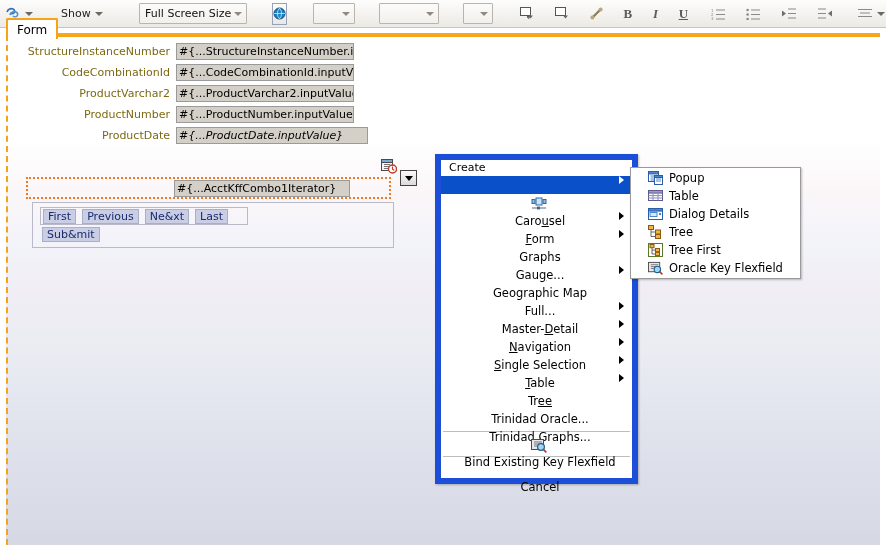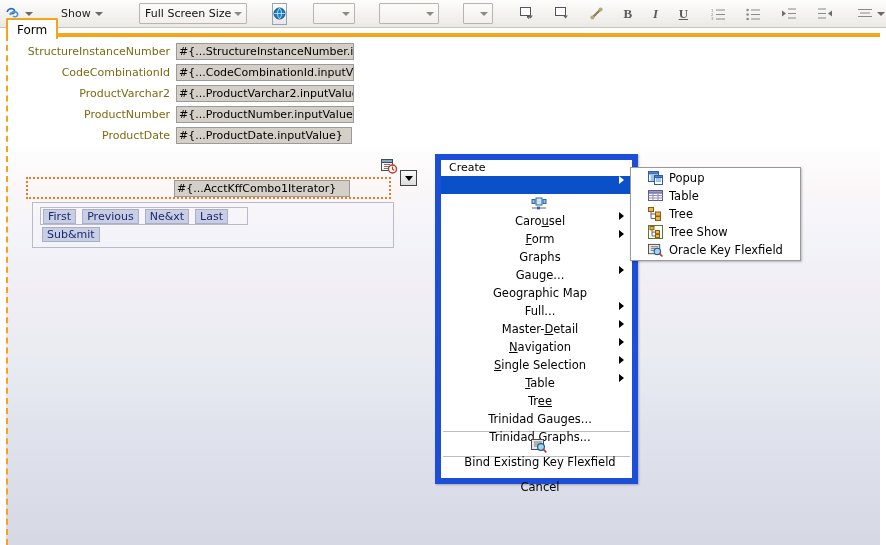--- a/index.html
+++ b/index.html
@@ -241,21 +241,21 @@
         <div class="row">
           <div class="f-label">ProductVarchar2</div>
           <div class="f-input" style="width: 178px;">#{...ProductVarchar2.inputValue</div>
         </div>
         <div class="row">
           <div class="f-label">ProductNumber</div>
           <div class="f-input" style="width: 178px;">#{...ProductNumber.inputValue}</div>
         </div>
         <div class="row">
           <div class="f-label">ProductDate</div>
-          <div class="f-input" style="width: 176px;">#{...ProductDate.inputValue}</div>
+          <div class="f-input" style="width: 192px; font-style: italic;">#{...ProductDate.inputValue}</div>
         </div>
       </div>
 
     <div class="date-ico">
       <svg width="16" height="16" viewBox="0 0 16 16">
         <rect x="0.5" y="1.5" width="11" height="11" fill="#f4f4f4" stroke="#4a4a4a"></rect>
         <rect x="0.5" y="1.5" width="11" height="3" fill="#7fa8d0" stroke="#4a4a4a"></rect>
         <path d="M3 6.5h6M3 8.5h6M3 10.5h4" stroke="#777" fill="none"></path>
         <circle cx="11.5" cy="11" r="4" fill="#fff" stroke="#c0392b" stroke-width="1.4"></circle>
         <path d="M11.5 8.6v2.6l1.8 1" stroke="#c0392b" stroke-width="1.2" fill="none"></path>
@@ -348,21 +348,21 @@
           <span class="mi-text"><u>T</u>able</span>
           <span class="arrow"></span>
         </div>
         <div class="mi">
           <span class="mi-ico"></span>
           <span class="mi-text">Tr<u>ee</u></span>
           <span class="arrow"></span>
         </div>
         <div class="mi">
           <span class="mi-ico"></span>
-          <span class="mi-text">Trinidad Gauges...</span>
+          <span class="mi-text">Trinidad Oracle...</span>
         </div>
         <div class="mi">
           <span class="mi-ico"></span>
           <span class="mi-text">Trinidad Graphs...</span>
         </div>
       </div>
     <div class="msep"></div>
     <div class="mi">
       <span class="mi-ico">
         <svg width="16" height="15" viewBox="0 0 16 15">
@@ -401,39 +401,50 @@
             <rect x="0.5" y="1.5" width="14" height="10" fill="#fff" stroke="#5a5a8c"></rect>
             <rect x="0.5" y="1.5" width="14" height="2.6" fill="#9b9bd0" stroke="#5a5a8c"></rect>
             <path d="M5 1.5v10M10 1.5v10M0.5 6.6h14M0.5 9h14" stroke="#8a8ac0"></path>
           </svg>
         </span>
         <span class="mi-text">Table</span>
       </div>
       <div class="smi">
         <span class="mi-ico">
           <svg width="15" height="14" viewBox="0 0 15 14">
+            <rect x="0.5" y="1.5" width="14" height="11" fill="#fff" stroke="#2a5ea8"></rect>
+            <rect x="0.5" y="1.5" width="14" height="2.6" fill="#4a86c8" stroke="#2a5ea8"></rect>
+            <rect x="2" y="5.5" width="7" height="4" fill="#d8e6f5" stroke="#4a86c8"></rect>
+            <circle cx="12" cy="7" r="1.2" fill="#4a86c8"></circle>
+          </svg>
+        </span>
+        <span class="mi-text">Dialog Details</span>
+      </div>
+      <div class="smi">
+        <span class="mi-ico">
+          <svg width="15" height="14" viewBox="0 0 15 14">
             <rect x="0.5" y="0.5" width="5" height="4" fill="#f0b44a" stroke="#8a5a10"></rect>
             <rect x="7.5" y="5" width="5" height="4" fill="#f0b44a" stroke="#8a5a10"></rect>
             <rect x="7.5" y="9.5" width="5" height="4" fill="#f0b44a" stroke="#8a5a10"></rect>
             <path d="M3 4.5v7h4.5M3 7h4.5" stroke="#666" fill="none"></path>
           </svg>
         </span>
         <span class="mi-text">Tree</span>
       </div>
       <div class="smi">
         <span class="mi-ico">
           <svg width="15" height="14" viewBox="0 0 15 14">
             <rect x="0.5" y="0.5" width="14" height="13" fill="#fff" stroke="#5a7a2a"></rect>
             <rect x="2" y="1.5" width="4" height="3.2" fill="#f0b44a" stroke="#8a5a10"></rect>
             <rect x="7.5" y="5.5" width="4" height="3.2" fill="#f0b44a" stroke="#8a5a10"></rect>
             <rect x="7.5" y="9.4" width="4" height="3.2" fill="#f0b44a" stroke="#8a5a10"></rect>
             <path d="M4 4.8v6.2h3.5M4 7.1h3.5" stroke="#666" fill="none"></path>
           </svg>
         </span>
-        <span class="mi-text">Tree Show</span>
+        <span class="mi-text">Tree First</span>
       </div>
       <div class="smi">
         <span class="mi-ico">
           <svg width="15" height="14" viewBox="0 0 16 15">
             <rect x="0.5" y="1.5" width="12" height="10" fill="#e8e8ea" stroke="#4a4a4a"></rect>
             <path d="M3 4h8M3 6h8M3 8h5" stroke="#777" fill="none"></path>
             <circle cx="10" cy="9" r="3.4" fill="#9fd6f5" stroke="#1c5f8e" stroke-width="1.2"></circle>
             <path d="M12.4 11.4l2.4 2.4" stroke="#c0392b" stroke-width="1.8" stroke-linecap="round"></path>
           </svg>
         </span>

